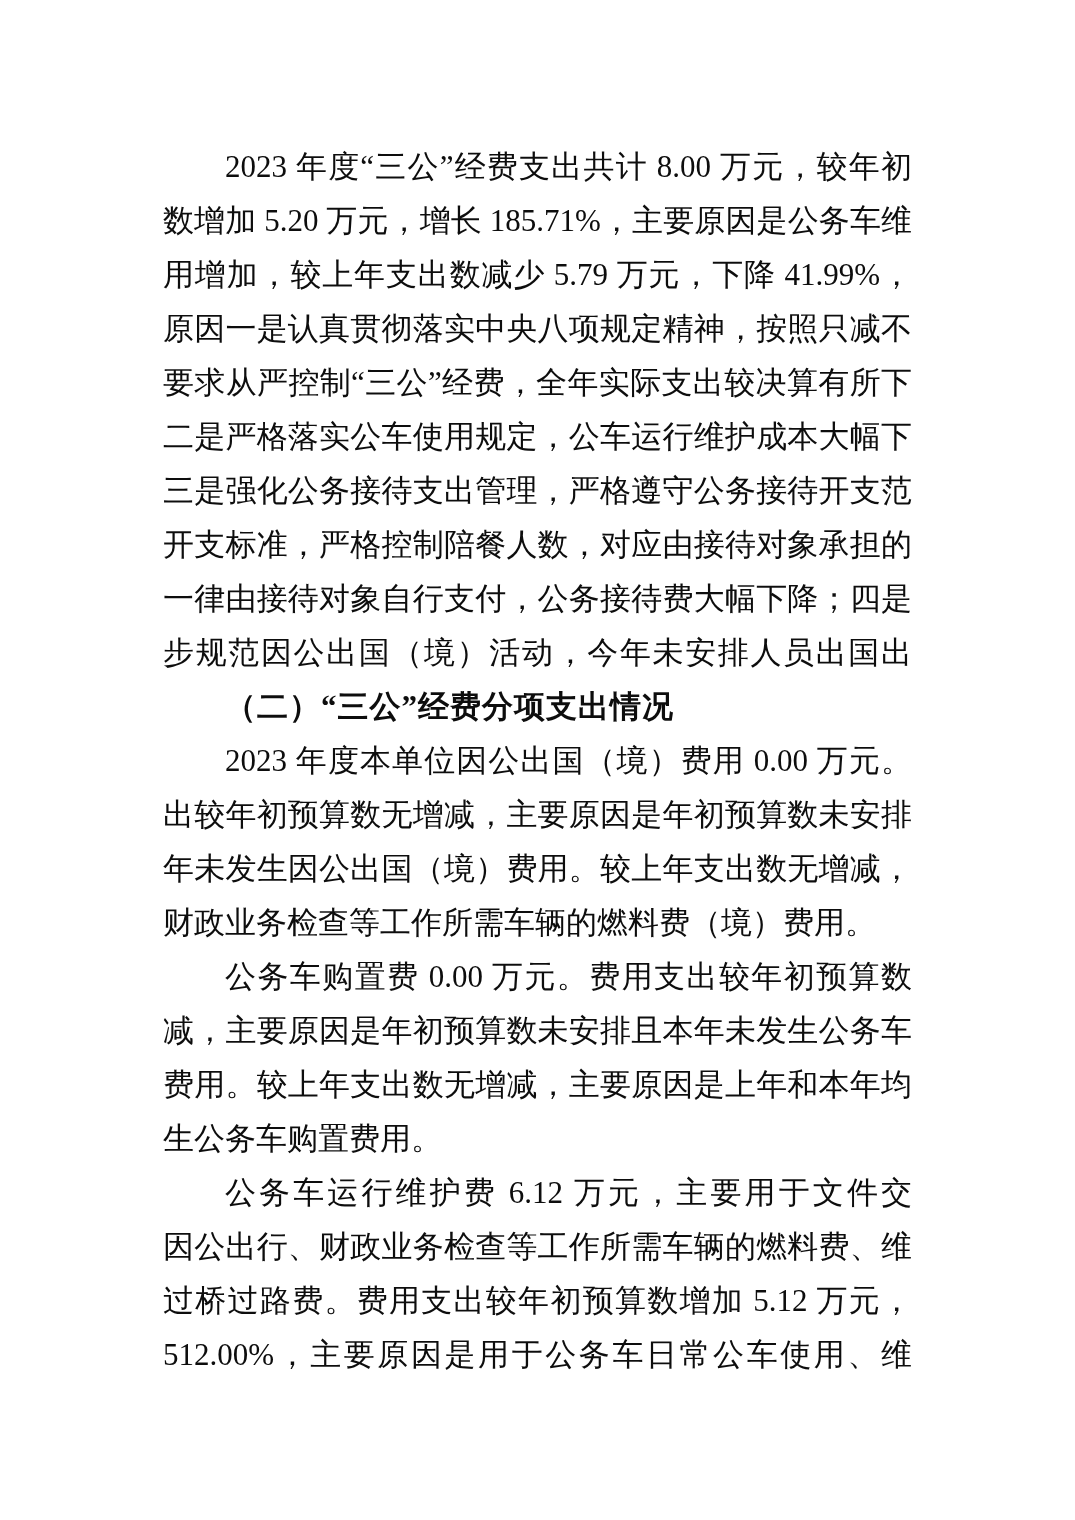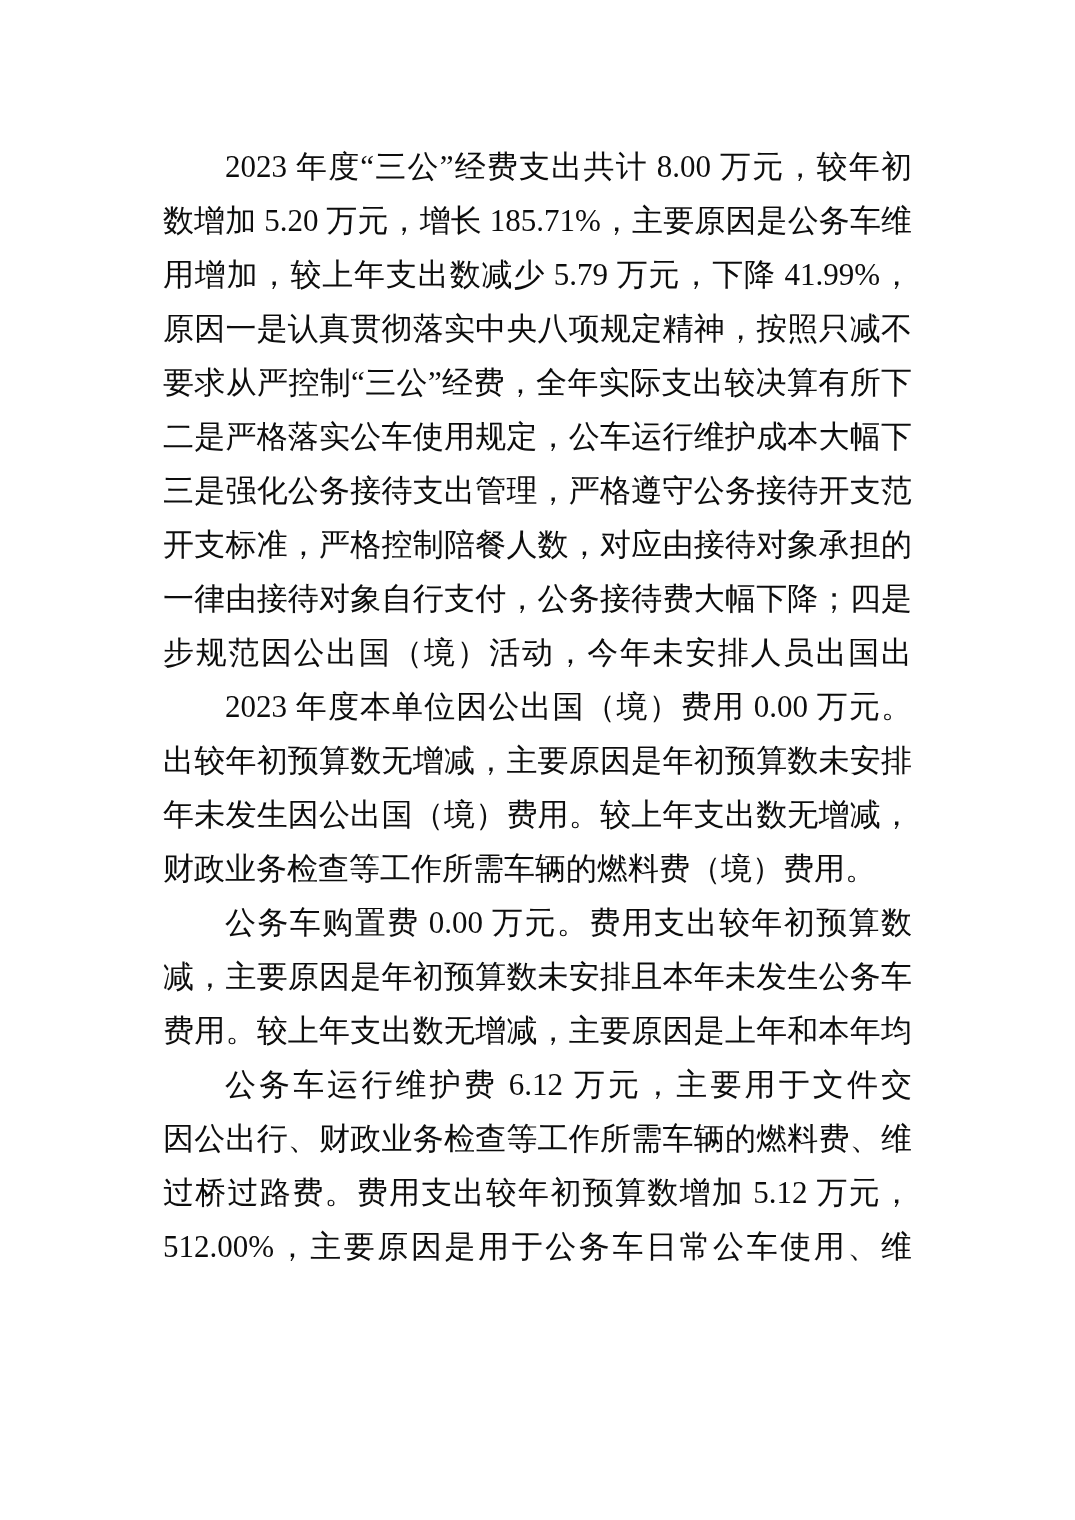--- a/index.html
+++ b/index.html
@@ -62,32 +62,34 @@
     <div class="line">用增加，较上年支出数减少 5.79 万元，下降 41.99%，主要</div>
     <div class="line">原因一是认真贯彻落实中央八项规定精神，按照只减不增的</div>
     <div class="line">要求从严控制“三公”经费，全年实际支出较决算有所下降；</div>
     <div class="line">二是严格落实公车使用规定，公车运行维护成本大幅下降；</div>
     <div class="line">三是强化公务接待支出管理，严格遵守公务接待开支范围和</div>
     <div class="line">开支标准，严格控制陪餐人数，对应由接待对象承担的费用</div>
     <div class="line">一律由接待对象自行支付，公务接待费大幅下降；四是进一</div>
     <div class="line end">步规范因公出国（境）活动，今年未安排人员出国出访。</div>
   </div>
 
+  <h2 class="heading">（二）“三公”经费分项支出情况</h2>
 
   <div class="para">
     <div class="line indent">2023 年度本单位因公出国（境）费用 0.00 万元。费用支</div>
     <div class="line">出较年初预算数无增减，主要原因是年初预算数未安排且本</div>
     <div class="line">年未发生因公出国（境）费用。较上年支出数无增减，主要</div>
     <div class="line end">财政业务检查等工作所需车辆的燃料费（境）费用。</div>
   </div>
 
   <div class="para">
     <div class="line indent">公务车购置费 0.00 万元。费用支出较年初预算数无增</div>
     <div class="line">减，主要原因是年初预算数未安排且本年未发生公务车购置</div>
     <div class="line">费用。较上年支出数无增减，主要原因是上年和本年均未发</div>
+    <div class="line end">生公务车购置费用。</div>
   </div>
 
   <div class="para">
     <div class="line indent">公务车运行维护费 6.12 万元，主要用于文件交换、市内</div>
     <div class="line">因公出行、财政业务检查等工作所需车辆的燃料费、维修费、</div>
     <div class="line">过桥过路费。费用支出较年初预算数增加 5.12 万元，增长</div>
     <div class="line">512.00%，主要原因是用于公务车日常公车使用、维修、维</div>
   </div>
 
 </div>

